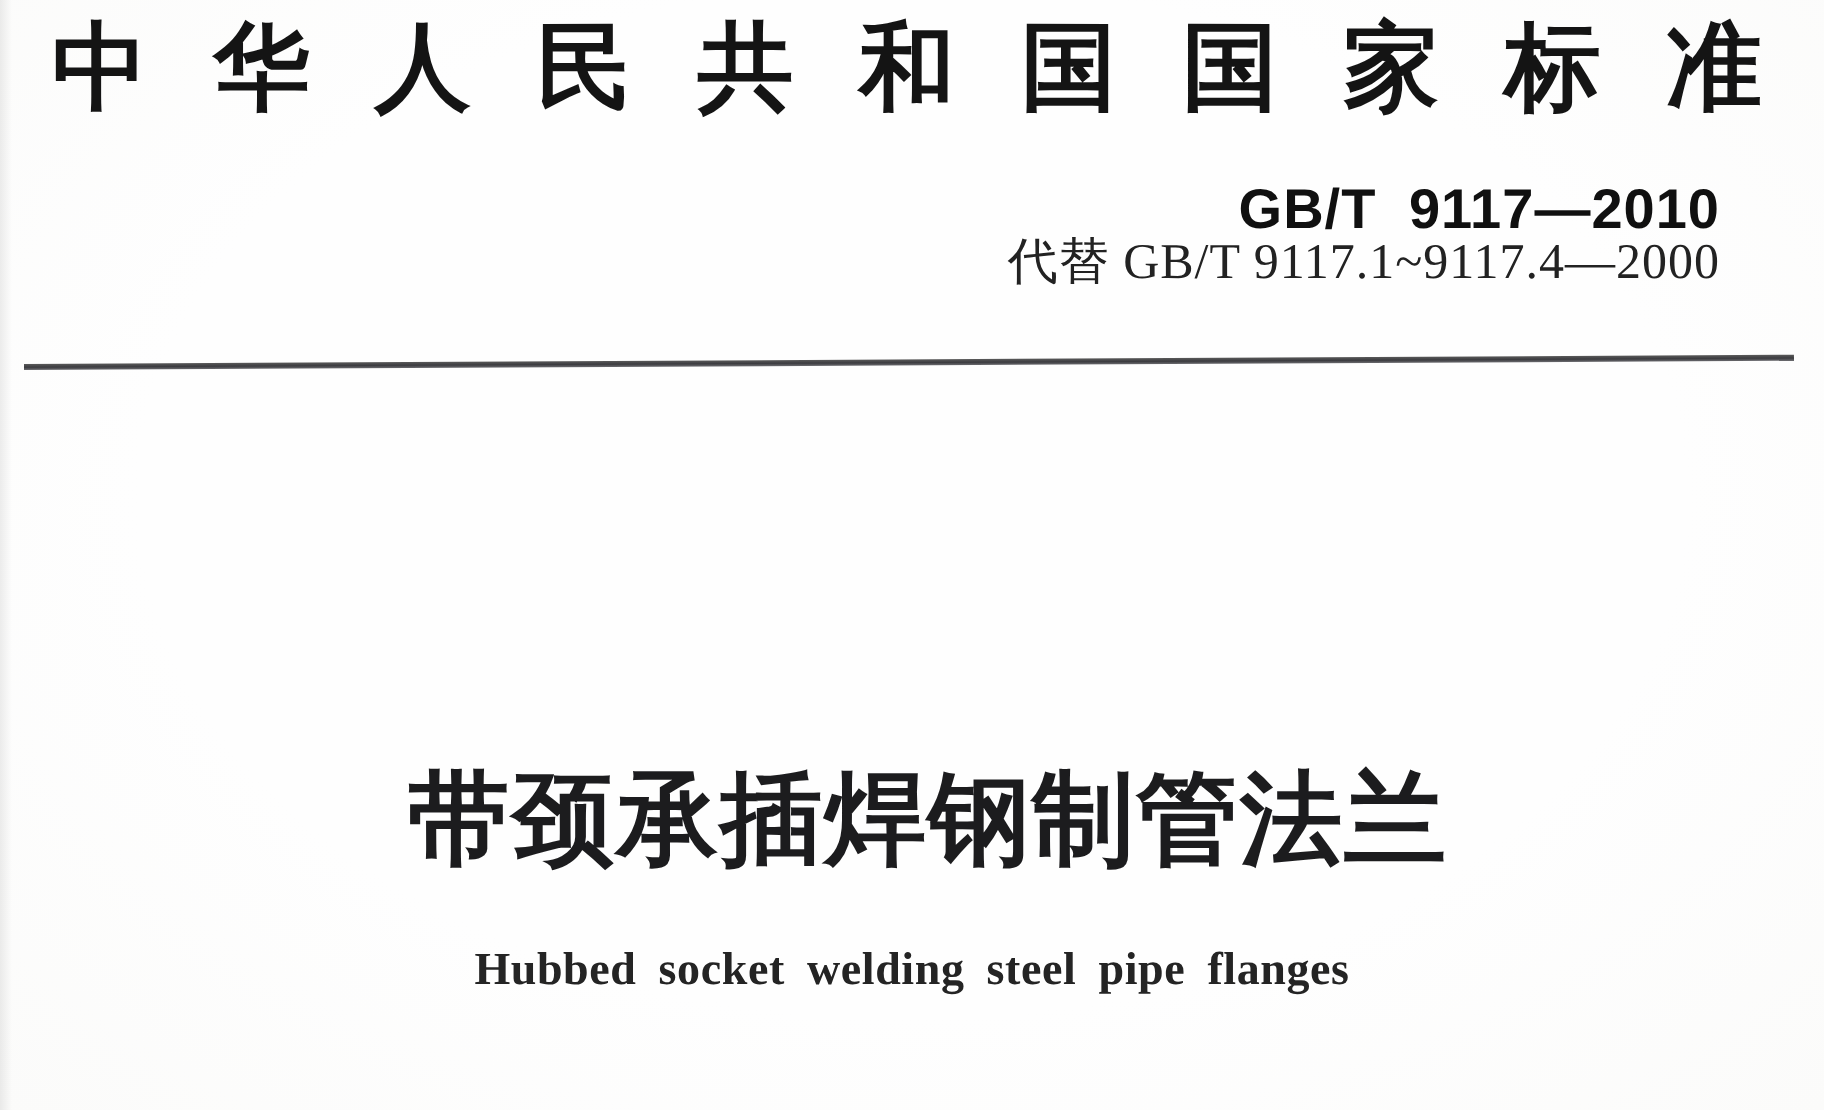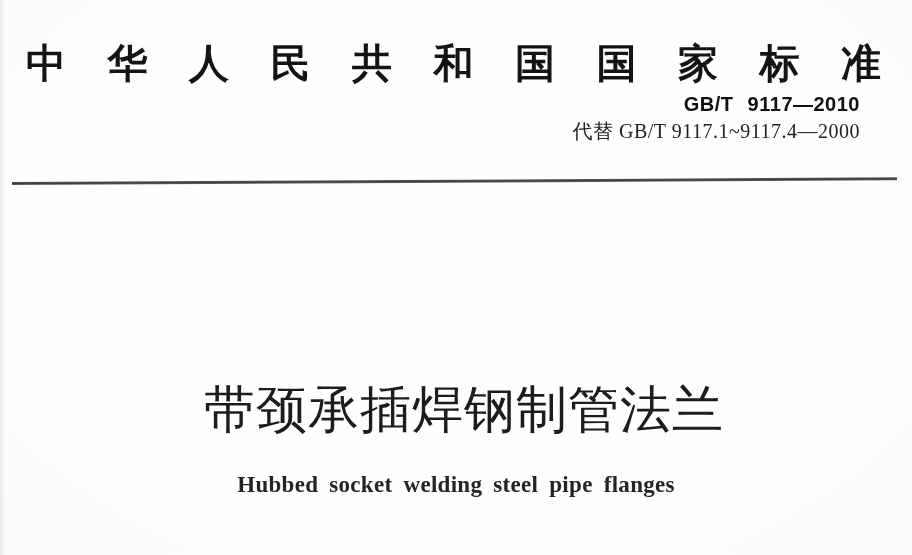--- a/index.html
+++ b/index.html
@@ -27,52 +27,51 @@
 
   
   .heading {
     position: absolute;
     top: 0px;
     left: 26px;
     width: 855px;
     height: 70px;
     font-family: "Liberation Serif", serif;
     font-weight: bold;
-    font-size: 40px;
+    font-size: 48px;
     line-height: 70px;
     color: #141414;
     text-align: justify;
     text-align-last: justify;
     text-justify: inter-character;
     white-space: nowrap;
     letter-spacing: 0;
-    margin-top: 29px;
   }
 
   
   .designation {
     position: absolute;
     top: 89px;
     right: 52px;
     text-align: right;
   }
 
   .designation .code {
     font-family: "Liberation Sans", sans-serif;
     font-weight: bold;
-    font-size: 20px;
+    font-size: 28px;
     line-height: 31px;
     letter-spacing: 0.5px;
     word-spacing: 8px;
     color: #101010;
   }
 
   .designation .replaces {
     font-family: "Liberation Serif", serif;
-    font-size: 20px;
+    font-size: 25px;
     line-height: 23px;
     letter-spacing: 0.5px;
     color: #222222;
   }
 
   
   .rule {
     position: absolute;
     top: 182px;
     left: 12px;
@@ -84,21 +83,21 @@
   }
 
   
   .title-zh {
     position: absolute;
     top: 378px;
     left: 0;
     width: 100%;
     text-align: center;
     font-family: "Liberation Sans", sans-serif;
-    font-weight: normal;
+    font-weight: bold;
     font-size: 51px;
     line-height: 64px;
     letter-spacing: 1px;
     color: #1c1c1e;
     padding-left: 16px;
   }
 
   
   .title-en {
     position: absolute;

